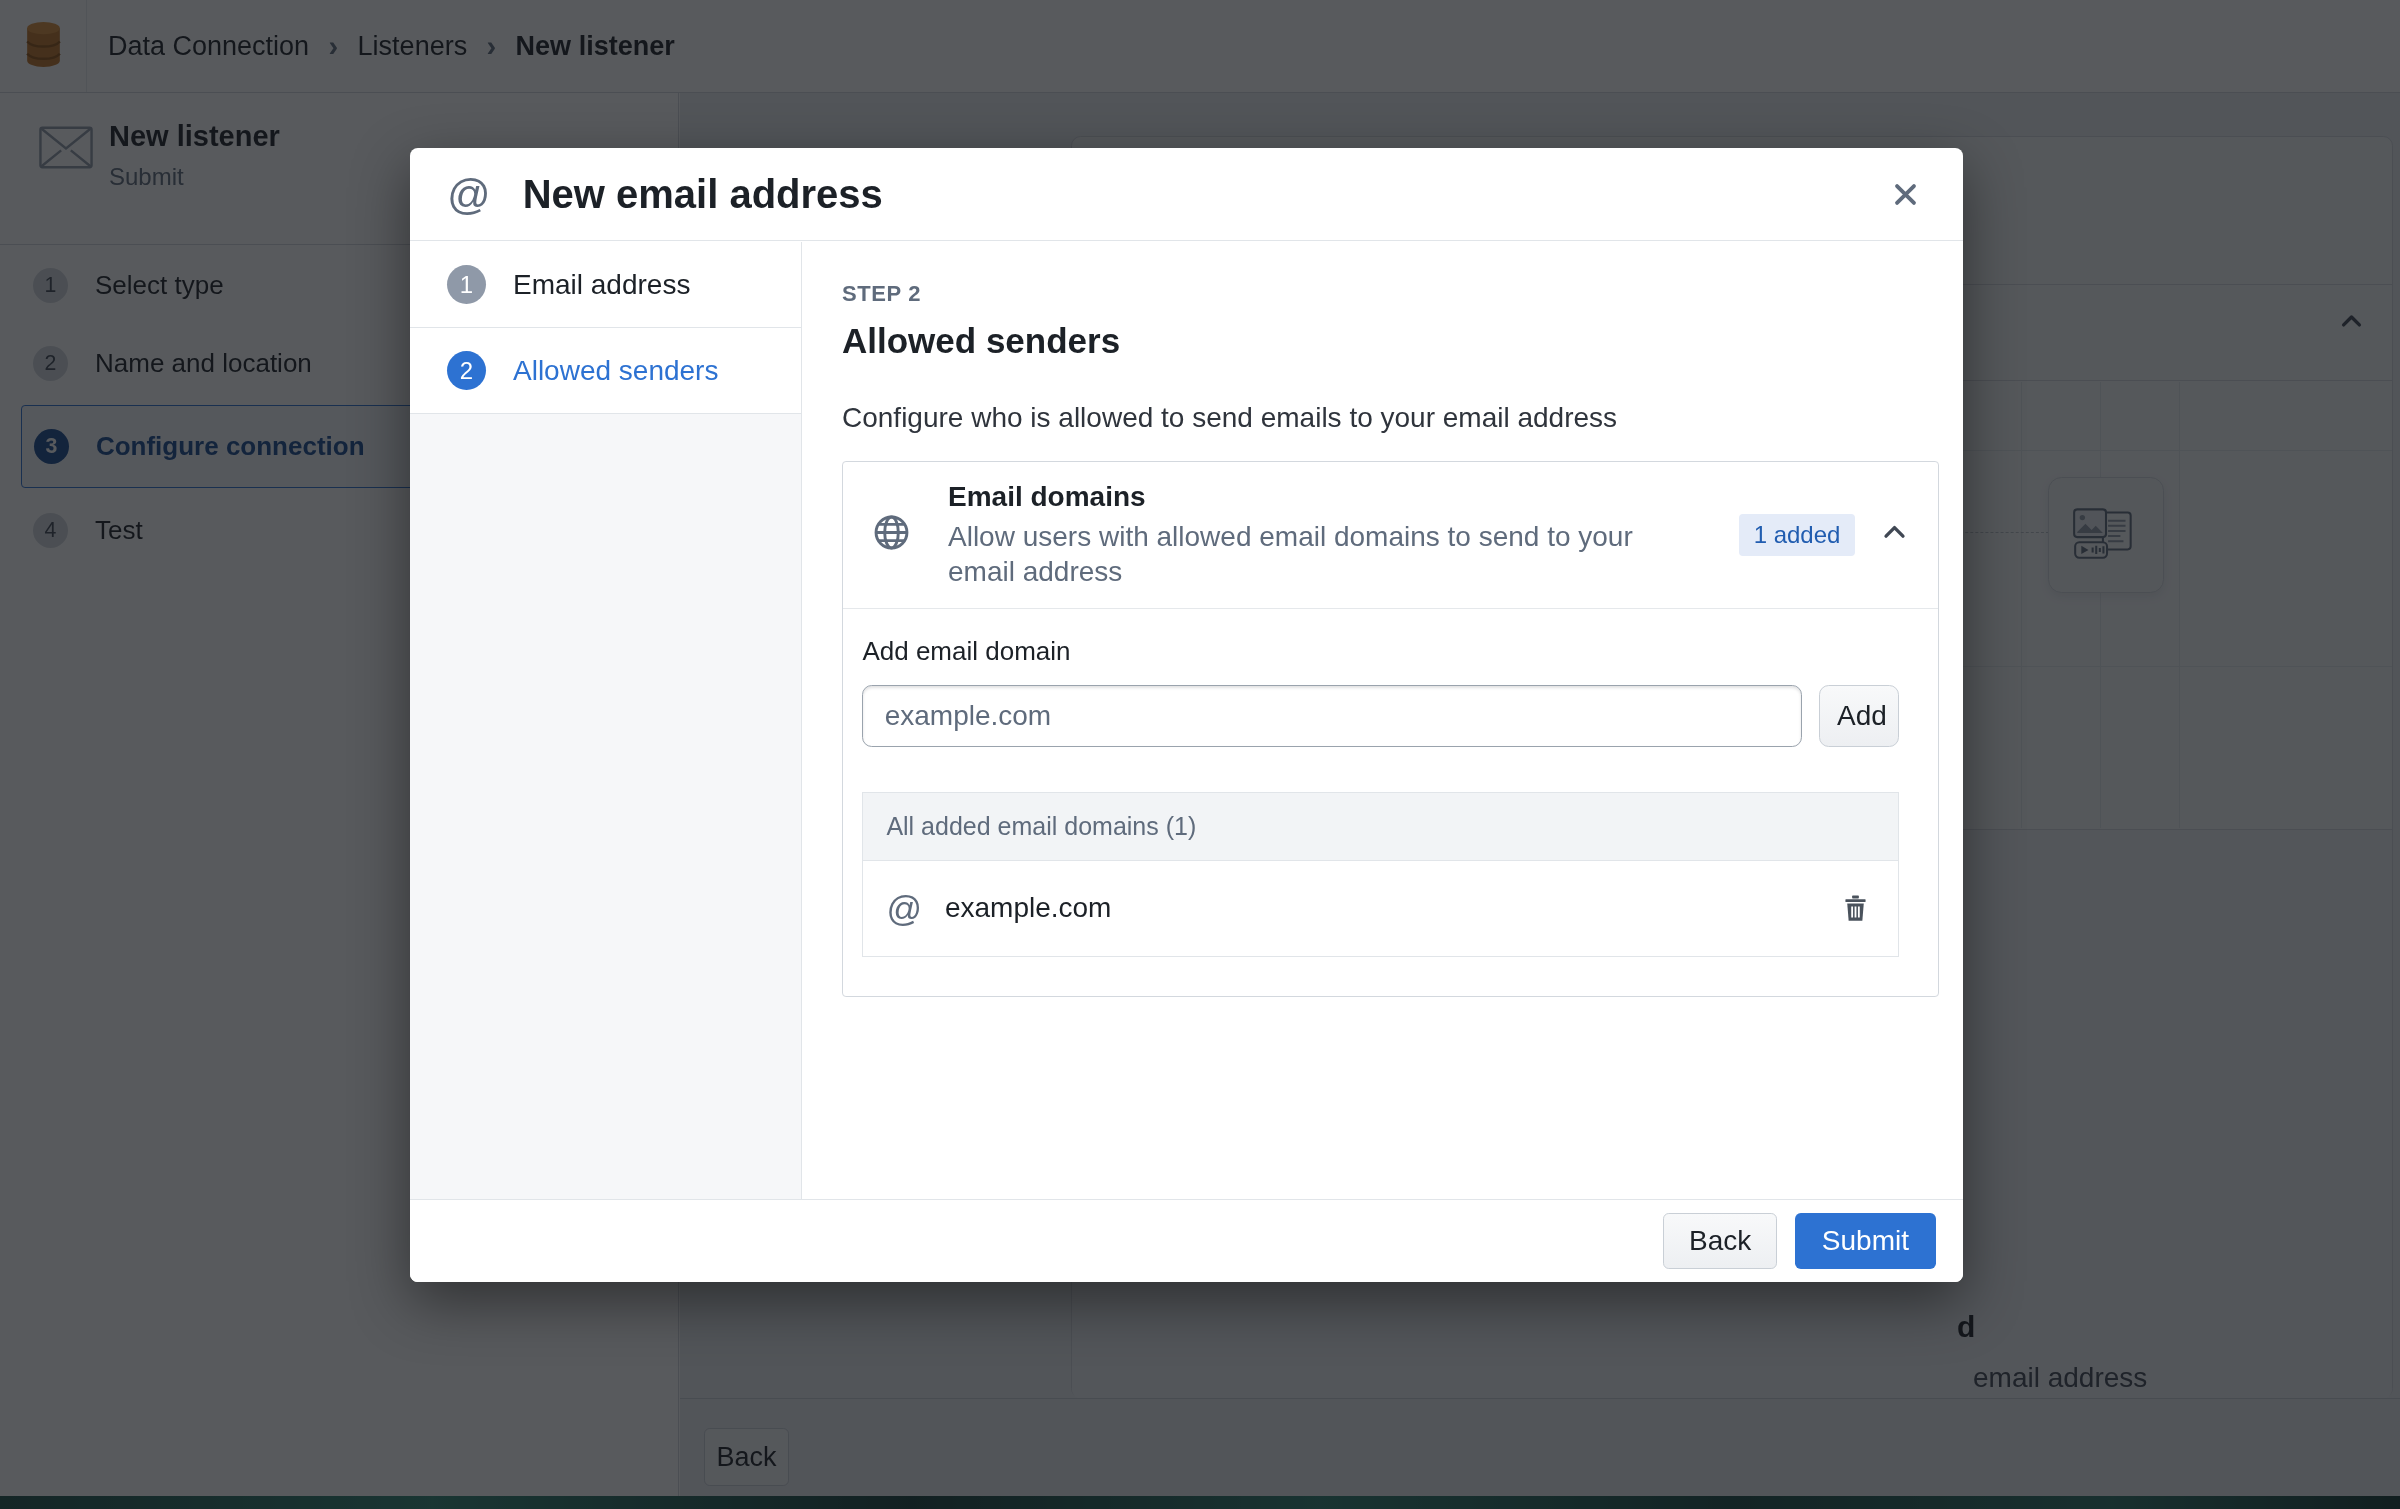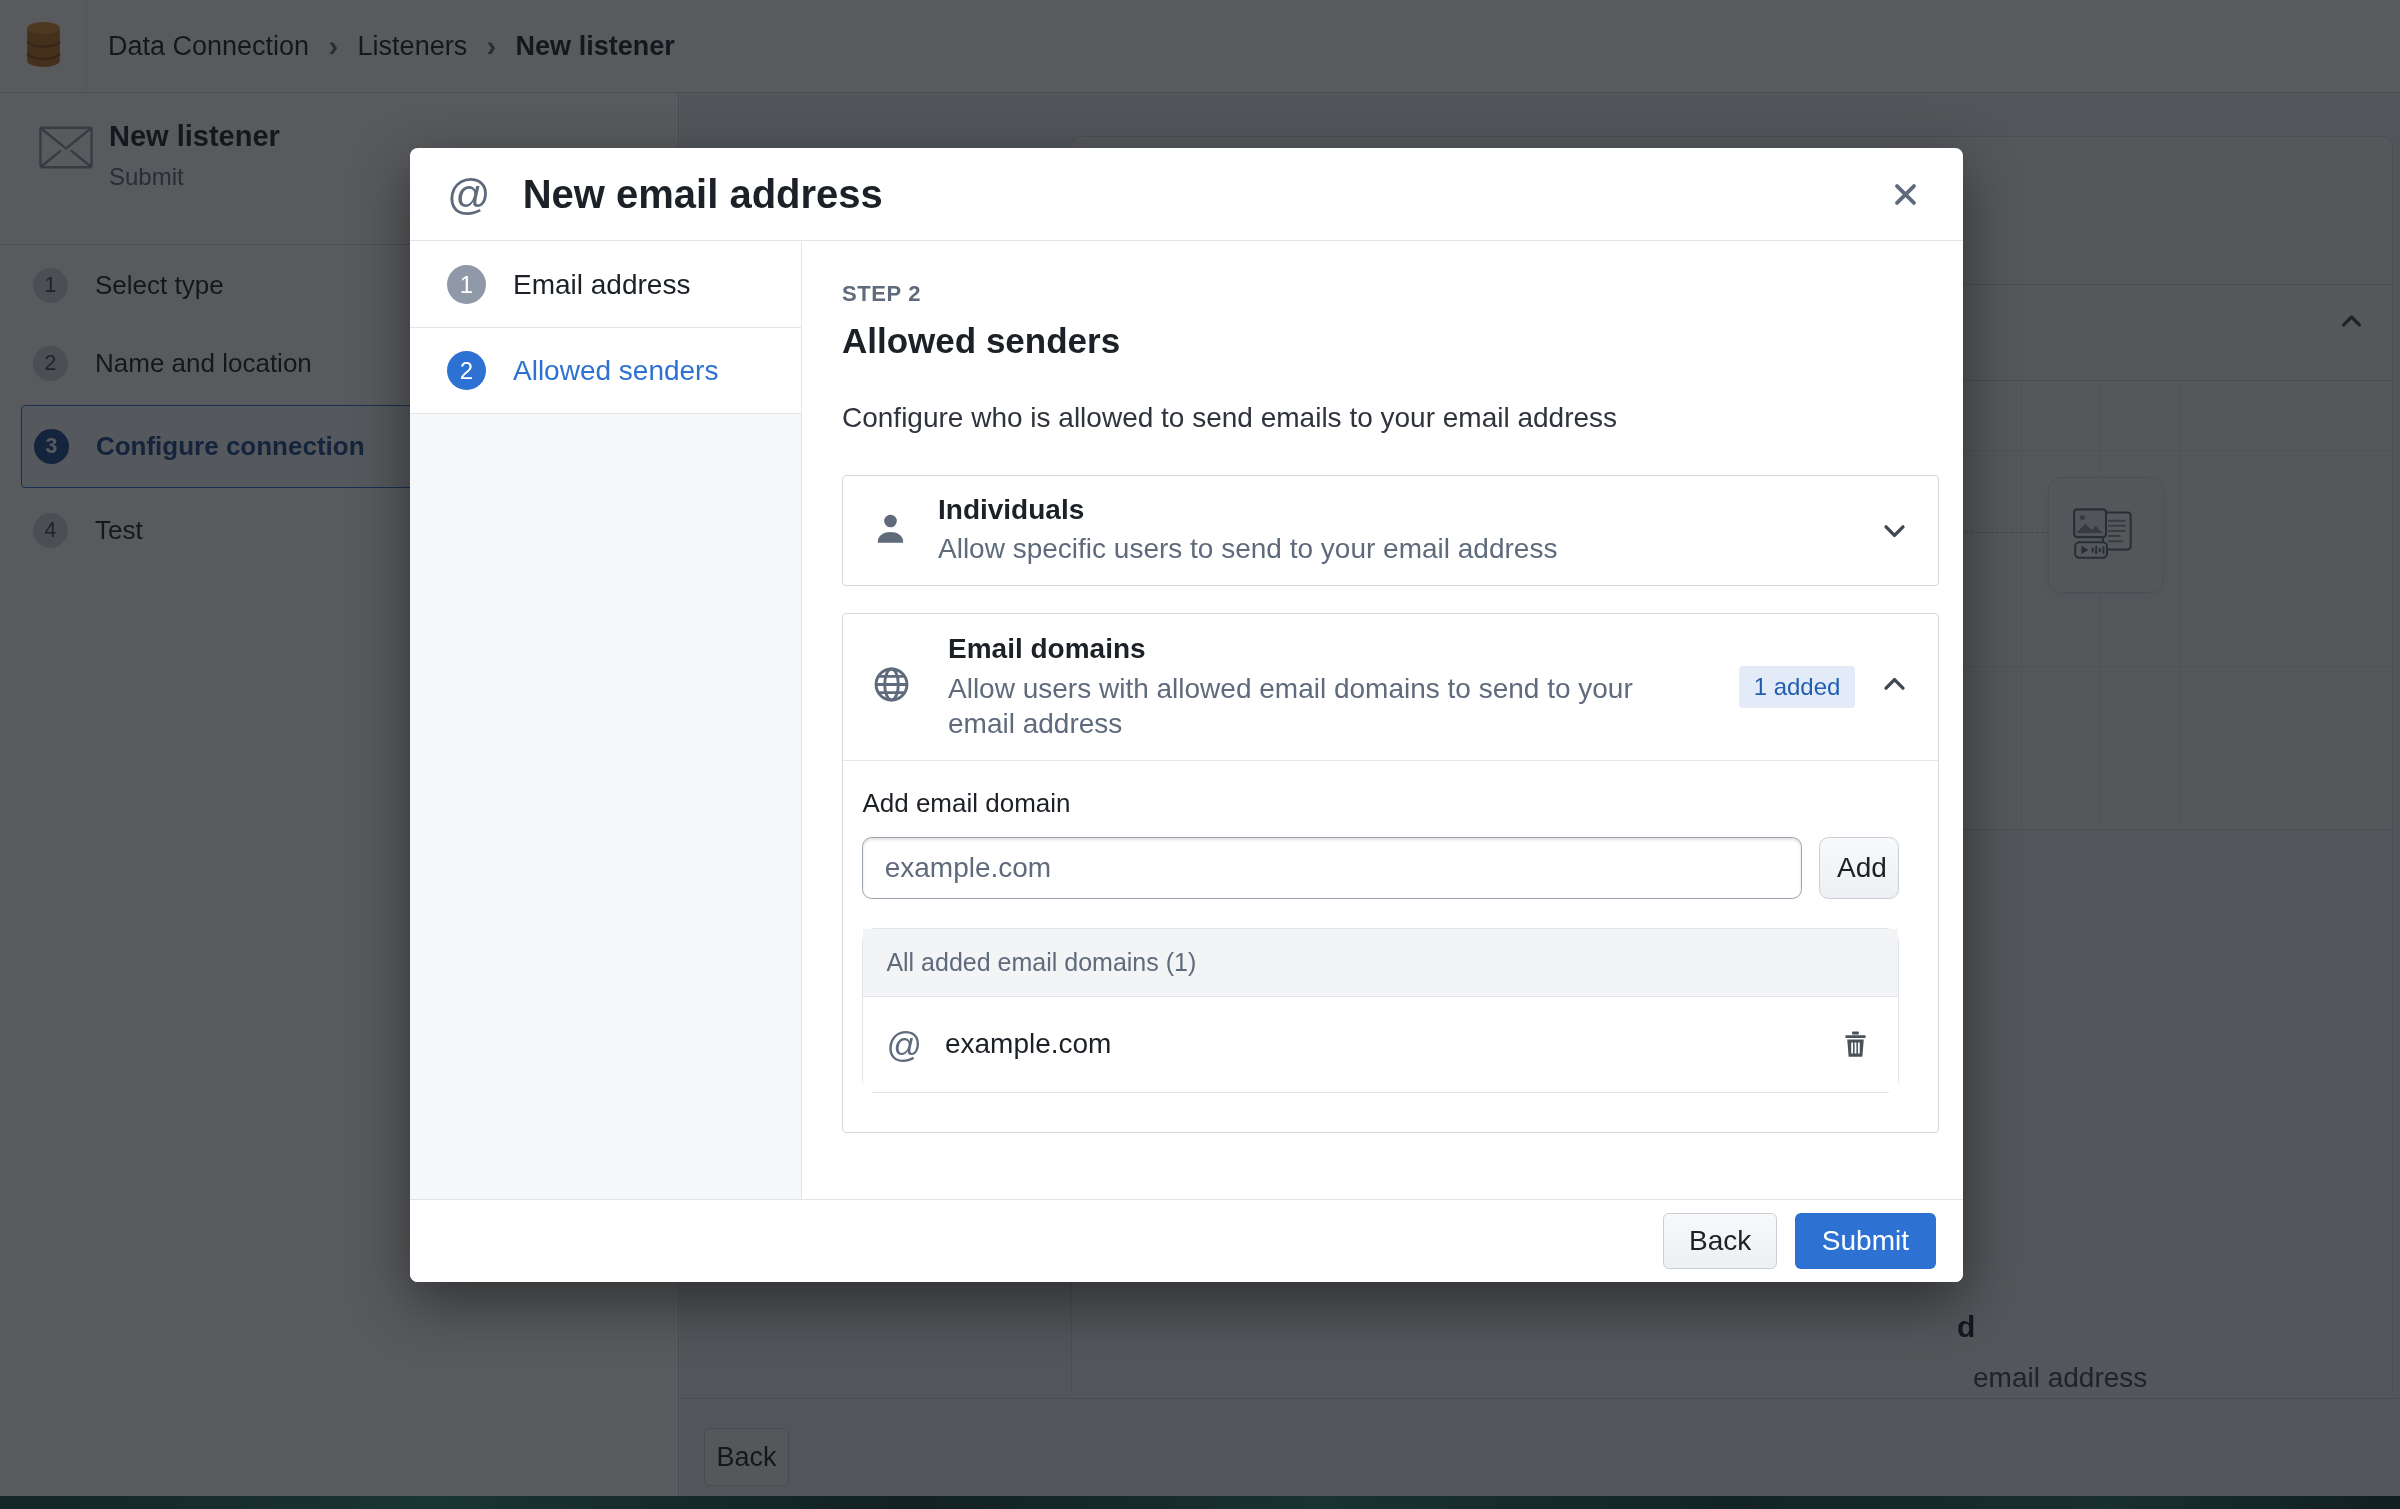--- a/index.html
+++ b/index.html
@@ -68,21 +68,21 @@
   .acc-head{display:flex;align-items:center;padding:19.4px 29px;gap:37px;border-bottom:1px solid #E5E8EB;}
   .acc-head .txt{max-width:767px;}
   .head-right{margin-left:auto;display:flex;align-items:center;gap:25px;}
   .badge{background:#E4EBF8;color:#215DB0;font-size:24px;padding:6.8px 14.6px;border-radius:3.9px;white-space:nowrap;}
   .acc-body{padding:27px 39px 39px 19.4px;}
   .field-label{font-size:26px;color:#1C2127;}
   .input-row{margin-top:17.5px;display:flex;gap:17.5px;}
   .domain-input{flex:1;height:62px;border:1px solid #9AA3AD;border-radius:9.7px;padding:0 21.3px;font-size:28px;color:#1C2127;font-family:inherit;box-shadow:inset 0 1.9px 2.9px rgba(17,20,24,0.12);}
   .domain-input::placeholder{color:#5F6B7C;}
   .add-btn{width:80px;height:62px;border-radius:9.7px;border:1px solid #C9CFD6;background:linear-gradient(#F8F9FA,#EDEFF2);font-size:28px;color:#1C2127;cursor:pointer;font-family:inherit;padding-left:12px;}
-  .domain-list{margin-top:29px;border:1px solid #E1E5E9;border-radius:13px;}
+  .domain-list{margin-top:45px;border:1px solid #E1E5E9;border-radius:0;}
   .list-head{height:68px;background:#F2F4F6;border-bottom:1px solid #E1E5E9;display:flex;align-items:center;padding:0 23px;font-size:25px;color:#5F6B7C;}
   .list-row{height:95px;background:#fff;display:flex;align-items:center;padding:0 23px;gap:23px;font-size:28px;color:#1C2127;}
   .row-at{font-size:35px;color:#5F6B7C;line-height:1;}
   .trash-btn{margin-left:auto;background:none;border:none;cursor:pointer;display:flex;padding:3.9px;}
   .m-footer{position:absolute;left:0;bottom:0;width:100%;height:83px;border-top:1px solid #E1E5E9;display:flex;align-items:center;justify-content:flex-end;gap:17.5px;padding-right:27px;background:#fff;border-radius:0 0 7.8px 7.8px;}
   .btn-back{height:56px;padding:0 25px;border-radius:5.8px;border:1px solid #C9CFD6;background:linear-gradient(#F8F9FA,#EDEFF2);font-size:28px;color:#1C2127;cursor:pointer;font-family:inherit;}
   .btn-submit{height:56px;padding:7px 27px;border-radius:5.8px;border:none;background:#2D72D2;color:#fff;font-size:28px;font-weight:500;cursor:pointer;font-family:inherit;}
 </style>
 </head>
 <body>
@@ -208,36 +208,20 @@
         <span class="m-step-num">2</span>
         <span>Allowed senders</span>
       </div>
     </div>
 
     <div class="m-right">
       <div class="step-label">STEP 2</div>
       <div class="m-h1">Allowed senders</div>
       <div class="m-desc">Configure who is allowed to send emails to your email address</div>
 
-      <div class="acc-card individuals">
-        <span>
-          <svg width="37" height="37" viewBox="0 0 24 24">
-              <path fill="#5F6B7C" d="M12 11.2a4.1 4.1 0 1 0 0-8.2 4.1 4.1 0 0 0 0 8.2zm-8.2 9.3c0-4.1 4.1-6.2 8.2-6.2s8.2 2.1 8.2 6.2v.7H3.8z"></path>
-            </svg>
-        </span>
-        <div>
-          <div class="acc-title">Individuals</div>
-          <div class="acc-sub">Allow specific users to send to your email address</div>
-        </div>
-        <span class="head-right">
-          <svg width="29" height="29" viewBox="0 0 24 24">
-              <path d="M5 9l7 7 7-7" stroke="#404854" stroke-width="2.8" fill="none" stroke-linecap="round" stroke-linejoin="round"></path>
-            </svg>
-        </span>
-      </div>
 
       <div class="acc-card domains">
         <div class="acc-head">
           <span>
             <svg width="39" height="39" viewBox="0 0 24 24" fill="none" stroke="#5F6B7C" stroke-width="1.8">
               <circle cx="12" cy="12" r="9.5"></circle>
               <ellipse cx="12" cy="12" rx="4.2" ry="9.5"></ellipse>
               <path d="M2.5 12h19M4 7h16M4 17h16"></path>
             </svg>
           </span>

